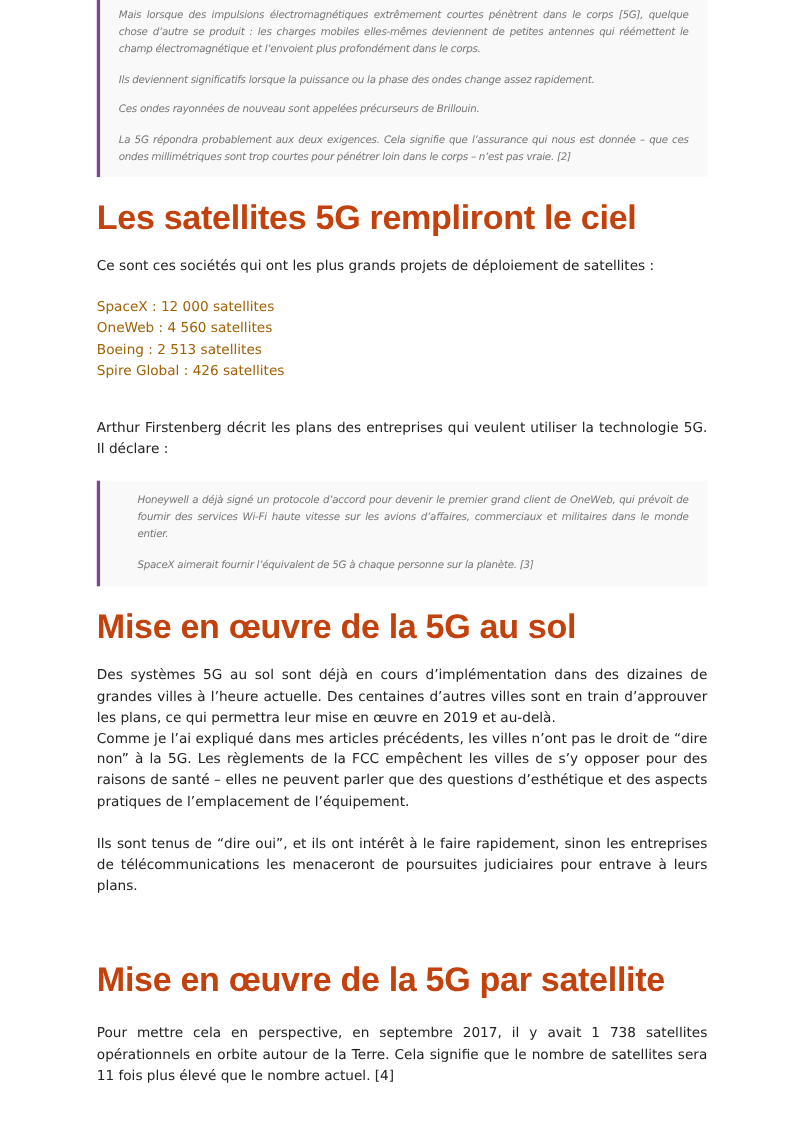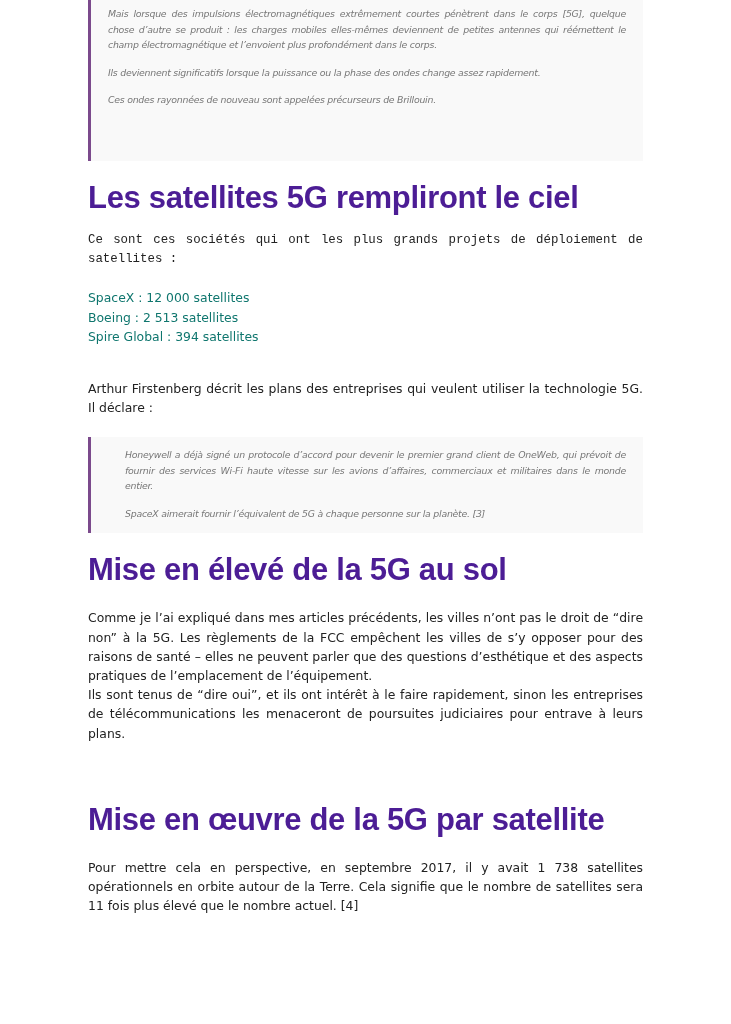--- a/index.html
+++ b/index.html
@@ -38,64 +38,67 @@
       margin: 0 0 12px 0;
       text-align: justify;
     }
     .quote p:last-child { margin-bottom: 0; }
     .quote-top { margin-top: -2px; padding-top: 8px; }
     h2 {
       font-family: "Liberation Sans", sans-serif;
       font-weight: bold;
       font-size: 31px;
       line-height: 38px;
-      color: #4c1d95;
+      color: #c2410c;
       margin: 0;
       letter-spacing: -0.3px;
     }
     p.body {
       margin: 0;
       font-size: 12.4px;
       line-height: 19.2px;
       text-align: justify;
       color: #222222;
     }
     .list-line {
       font-size: 12.4px;
       line-height: 19.2px;
-      color: #0f766e;
+      color: #a16207;
     }
   </style>
 </head>
 <body>
 
 <div class="content">
 
   <div class="quote quote-top" style="height:163px;">
     <p>Mais lorsque des impulsions électromagnétiques extrêmement courtes pénètrent dans le corps [5G], quelque chose d’autre se produit : les charges mobiles elles-mêmes deviennent de petites antennes qui réémettent le champ électromagnétique et l’envoient plus profondément dans le corps.</p>
     <p>Ils deviennent significatifs lorsque la puissance ou la phase des ondes change assez rapidement.</p>
     <p>Ces ondes rayonnées de nouveau sont appelées précurseurs de Brillouin.</p>
+    <p>La 5G répondra probablement aux deux exigences. Cela signifie que l’assurance qui nous est donnée – que ces ondes millimétriques sont trop courtes pour pénétrer loin dans le corps – n’est pas vraie. [2]</p>
   </div>
 
   <h2 style="margin-top:18px;">Les satellites 5G rempliront le ciel</h2>
-  <p class="body" style="margin-top:14px;font-family:Liberation Mono, monospace;">Ce sont ces sociétés qui ont les plus grands projets de déploiement de satellites :</p>
+  <p class="body" style="margin-top:14px;">Ce sont ces sociétés qui ont les plus grands projets de déploiement de satellites :</p>
 
   <div style="margin-top:19px;">
     <div class="list-line">SpaceX : 12 000 satellites</div>
+    <div class="list-line">OneWeb : 4 560 satellites</div>
     <div class="list-line">Boeing : 2 513 satellites</div>
-    <div class="list-line">Spire Global : 394 satellites</div>
+    <div class="list-line">Spire Global : 426 satellites</div>
   </div>
 
   <p class="body" style="margin-top:33px;">Arthur Firstenberg décrit les plans des entreprises qui veulent utiliser la technologie 5G. Il déclare :</p>
 
   <div class="quote" style="margin-top:20px; padding-top:10px; padding-bottom:12px;padding-left:34px;">
     <p>Honeywell a déjà signé un protocole d’accord pour devenir le premier grand client de OneWeb, qui prévoit de fournir des services Wi-Fi haute vitesse sur les avions d’affaires, commerciaux et militaires dans le monde entier.</p>
     <p>SpaceX aimerait fournir l’équivalent de 5G à chaque personne sur la planète. [3]</p>
   </div>
 
-  <h2 style="margin-top:18px;">Mise en élevé de la 5G au sol</h2>
-  <p class="body" style="margin-top:19px;">Comme je l’ai expliqué dans mes articles précédents, les villes n’ont pas le droit de “dire non” à la 5G. Les règlements de la FCC empêchent les villes de s’y opposer pour des raisons de santé – elles ne peuvent parler que des questions d’esthétique et des aspects pratiques de l’emplacement de l’équipement.</p>
-  <p class="body" style="">Ils sont tenus de “dire oui”, et ils ont intérêt à le faire rapidement, sinon les entreprises de télécommunications les menaceront de poursuites judiciaires pour entrave à leurs plans.</p>
+  <h2 style="margin-top:18px;">Mise en œuvre de la 5G au sol</h2>
+  <p class="body" style="margin-top:14px;">Des systèmes 5G au sol sont déjà en cours d’implémentation dans des dizaines de grandes villes à l’heure actuelle. Des centaines d’autres villes sont en train d’approuver les plans, ce qui permettra leur mise en œuvre en 2019 et au-delà.</p>
+  <p class="body" style="">Comme je l’ai expliqué dans mes articles précédents, les villes n’ont pas le droit de “dire non” à la 5G. Les règlements de la FCC empêchent les villes de s’y opposer pour des raisons de santé – elles ne peuvent parler que des questions d’esthétique et des aspects pratiques de l’emplacement de l’équipement.</p>
+  <p class="body" style="margin-top:19px;">Ils sont tenus de “dire oui”, et ils ont intérêt à le faire rapidement, sinon les entreprises de télécommunications les menaceront de poursuites judiciaires pour entrave à leurs plans.</p>
 
   <h2 style="margin-top:58px;">Mise en œuvre de la 5G par satellite</h2>
   <p class="body" style="margin-top:19px;">Pour mettre cela en perspective, en septembre 2017, il y avait 1 738 satellites opérationnels en orbite autour de la Terre. Cela signifie que le nombre de satellites sera 11 fois plus élevé que le nombre actuel. [4]</p>
 
 </div>
 
 </body></html>

